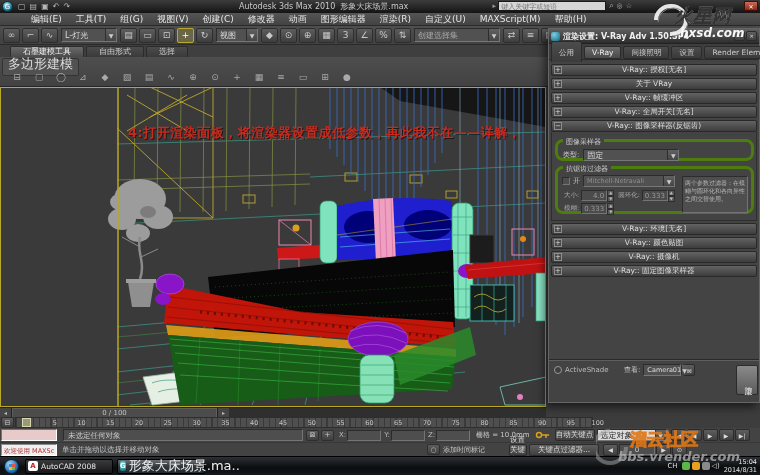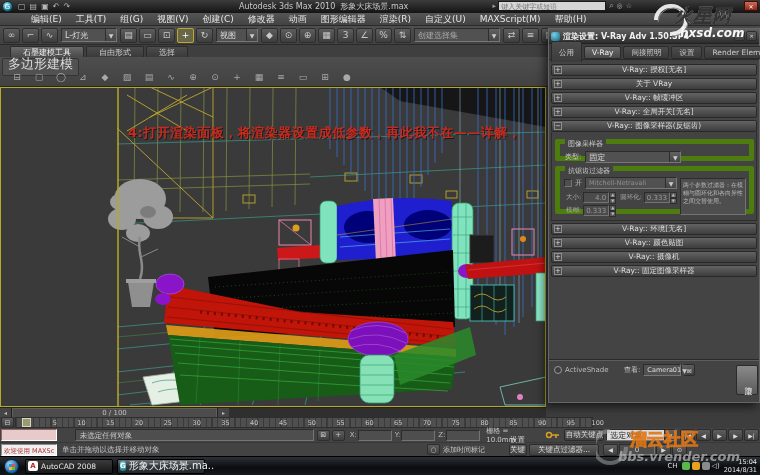--- a/index.html
+++ b/index.html
@@ -11,28 +11,28 @@
   .ic.small{width:13px;height:11px;font-size:7px}
   .ic.active{background:#6a6648;border-color:#b8a830;color:#fff}
   .dd{display:flex;align-items:center;height:14px;background:#515151;border:1px solid;border-color:#2c2c2c #777 #777 #2c2c2c;color:#ddd;font-size:8px;padding-left:3px;position:relative}
   .dd .arr{margin-left:auto;width:11px;height:100%;background:linear-gradient(#616161,#454545);border-left:1px solid #2e2e2e;display:flex;align-items:center;justify-content:center;font-size:6px;color:#ccc}
   .sunk{background:#4e4e4e;border:1px solid;border-color:#2c2c2c #747474 #747474 #2c2c2c;color:#ccc}
   .btn{display:inline-flex;align-items:center;justify-content:center;background:linear-gradient(#5e5e5e,#3f3f3f);border:1px solid #2b2b2b;color:#ddd;border-radius:2px;font-size:7.5px}
   
   #menubar{top:13px;left:0;width:760px;height:13px;background:linear-gradient(#555,#434343);border-bottom:1px solid #2a2a2a;padding-left:24px}
   #menubar .mi{padding:0 7px;font-size:9px;color:#e6e6e6;height:13px;display:flex;align-items:center}
   
-  #ribbontabs{top:45px;left:0;width:760px;height:12px;background:#3f3f3f;display:flex;align-items:flex-end;padding-left:10px}
+  #ribbontabs{top:45px;left:0;width:760px;height:12px;background:#3f3f3f;display:flex;align-items:center;padding-left:10px}
   .rtab{height:11px;display:flex;align-items:center;padding:0 12px;font-size:8px;color:#ccc;background:linear-gradient(#4c4c4c,#3a3a3a);border:1px solid #2b2b2b;border-bottom:none;border-radius:2px 2px 0 0;margin-right:2px}
   .rtab.active{background:linear-gradient(#6a6a6a,#4a4a4a);color:#f0f0f0}
   #ribbonbody{top:57px;left:0;width:760px;height:30px;background:linear-gradient(#4e4e4e,#424242);border-bottom:1px solid #262626}
   
   .roll{position:relative;height:12px;margin:2px 2px 0 2px;background:linear-gradient(#636363,#3d3d3d);border:1px solid #292929;border-radius:2px;color:#dcdcdc;font-size:7.5px;display:flex;align-items:center;justify-content:center}
   .roll .pm{position:absolute;left:2px;top:1px;width:8px;height:8px;border:1px solid #8d8d8d;background:#4a4a4a;font-size:7px;line-height:6px;text-align:center;color:#ddd}
-  .grp{position:relative;border:5px solid #4d7c0f;border-radius:2px;margin:5px 2px 3px 3px}
+  .grp{position:relative;border:3px solid #4d7c0f;border-radius:8px;margin:5px 2px 3px 3px}
   .grp>.gt{position:absolute;top:-5px;left:5px;background:#434343;padding:0 3px;font-size:7px;color:#ccc}
   .spin{display:inline-flex;height:11px}
   .spin .fld{width:26px;height:11px;background:#4b4b4b;border:1px solid;border-color:#2c2c2c #747474 #747474 #2c2c2c;color:#9a9a9a;font-size:7px;text-align:right;padding:1px 2px 0 0}
   .spin .ud{display:flex;flex-direction:column;width:7px}
   .spin .ud span{flex:1;background:#585858;border:1px solid #2e2e2e;font-size:4px;line-height:4px;text-align:center;color:#bbb}
   .radio{width:8px;height:8px;border-radius:50%;border:1px solid #999;background:#3e3e3e;display:inline-block;position:relative}
   .radio.on:after{content:"";position:absolute;left:2px;top:2px;width:3px;height:3px;border-radius:50%;background:#e8e8e8}
   .tick{width:28.8px;flex:none;text-align:right;font-size:6.5px;color:#c6c6c6}
   .tbtn{width:15px;height:12px;margin-right:1px;font-size:6px}
   .trayic{width:8px;height:8px;border-radius:2px;margin-right:2px;display:inline-block}
@@ -395,21 +395,21 @@
         <span class="tick">85</span>
         <span class="tick">90</span>
         <span class="tick">95</span>
         <span class="tick">100</span>
     </div>
   </div>
 </div>
 
 <div class="abs row" style="top:428px;left:0;width:760px;height:14px;background:#434343">
   <div class="sunk" style="width:56px;height:12px;margin-left:1px;background:#e9caca;border-color:#8a6a6a #fff #fff #8a6a6a"></div>
-  <div class="sunk" style="width:240px;height:12px;margin-left:18px;font-size:7.5px;padding:1px 0 0 4px">未选定任何对象</div>
+  <div class="sunk" style="width:240px;height:12px;margin-left:6px;font-size:7.5px;padding:1px 0 0 4px">未选定任何对象</div>
   <div class="ic small" style="margin-left:3px">⊠</div>
   <div class="ic small">+</div>
   <span style="font-size:7px;color:#bbb;margin-left:4px">X:</span>
   <div class="sunk" style="width:34px;height:11px;margin-left:1px"></div>
   <span style="font-size:7px;color:#bbb;margin-left:3px">Y:</span>
   <div class="sunk" style="width:34px;height:11px;margin-left:1px"></div>
   <span style="font-size:7px;color:#bbb;margin-left:3px">Z:</span>
   <div class="sunk" style="width:34px;height:11px;margin-left:1px"></div>
   <span style="font-size:7px;color:#c8c8c8;margin-left:6px">栅格 = 10.0mm</span>
   <svg width="16" height="10" style="margin-left:5px">
@@ -447,21 +447,21 @@
 <div class="abs row" style="top:456px;left:0;width:760px;height:19px;background:linear-gradient(#2c3137,#0a0c0e 60%,#15181c);border-top:1px solid #000;z-index:6">
   <div style="width:15px;height:15px;border-radius:50%;margin:0 6px 0 4px;background:radial-gradient(circle at 35% 30%,#9fd4f0,#2a72b8 60%,#0a3a70);border:1px solid #062a50;position:relative">
     <span style="position:absolute;left:4px;top:4px;width:6px;height:6px;background:conic-gradient(#e85050 0 25%,#60c030 0 50%,#e8c030 0 75%,#3090e0 0)"></span>
   </div>
   <div class="row" style="width:88px;height:15px;background:linear-gradient(#3a3a3a,#181818);border:1px solid #000;border-radius:2px;margin-right:4px;padding-left:2px">
     <span style="width:10px;height:10px;background:#fff;border-radius:2px;color:#c02020;font-size:7px;font-weight:bold;text-align:center;line-height:10px;margin-right:3px">A</span>
     <span style="font-size:7.5px;color:#e8e8e8;white-space:nowrap">AutoCAD 2008</span>
   </div>
   <div class="row" style="width:88px;height:15px;background:linear-gradient(#6a6f73,#33383c 50%,#23282c);border:1px solid #000;border-radius:2px;padding-left:2px">
     <span style="width:10px;height:10px;background:radial-gradient(circle at 35% 30%,#7adfe0,#0a6a7a);border-radius:2px;color:#fff;font-size:7px;font-weight:bold;text-align:center;line-height:10px;margin-right:3px">G</span>
-    <span style="font-size:10px;color:#f0f0f0;white-space:nowrap">形象大床场景.ma..</span>
+    <span style="font-size:13px;color:#f0f0f0;white-space:nowrap">形象大床场景.ma..</span>
   </div>
   <div class="row" style="margin-left:auto;padding-right:3px">
     <span style="font-size:7px;color:#ddd;margin-right:4px">CH</span>
     <span class="trayic" style="background:#58b848"></span>
     <span class="trayic" style="background:#e8a020"></span>
     <span class="trayic" style="background:#8a8a8a"></span>
     <span style="color:#ddd;font-size:7px;margin-right:4px">◁)</span>
     <span style="font-size:6.5px;color:#e8e8e8;text-align:right;line-height:8px">
       <span style="display:block">15:04</span>
       <span style="display:block">2014/8/31</span>

